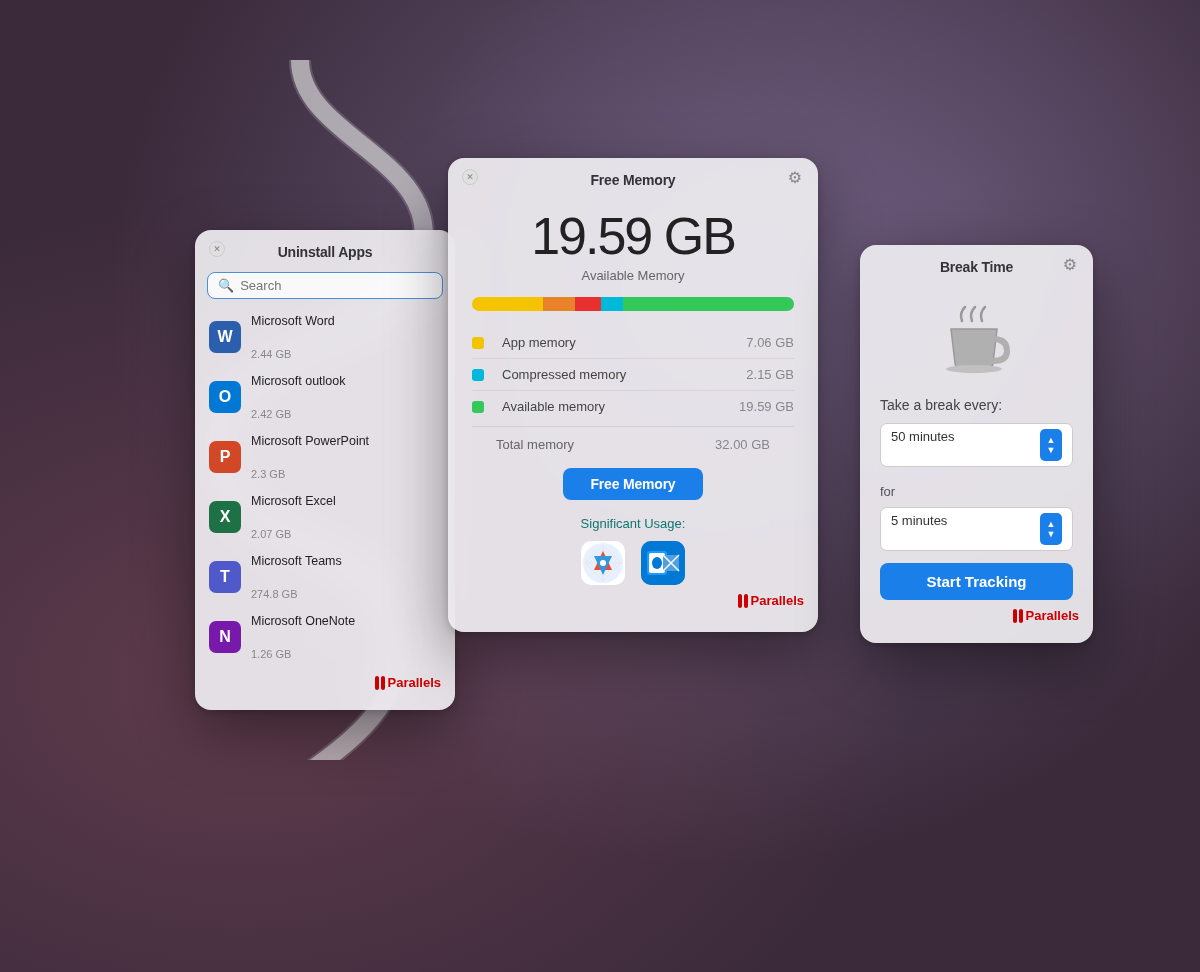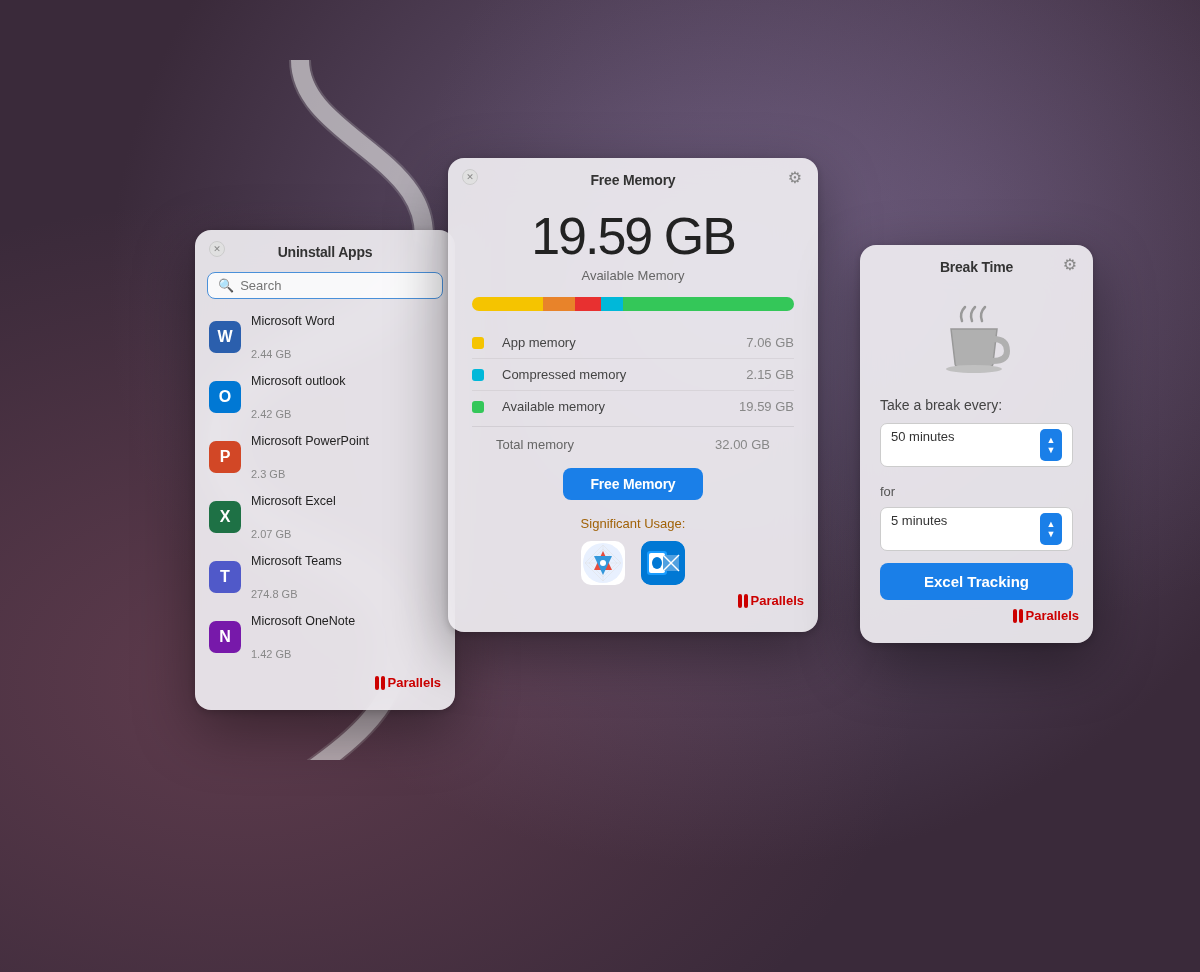--- a/index.html
+++ b/index.html
@@ -291,21 +291,21 @@
       padding: 8px 28px;
       font-size: 14px;
       font-weight: 600;
       cursor: pointer;
       letter-spacing: -0.2px;
     }
 
     .significant-label {
       text-align: center;
       font-size: 13px;
-      color: #a16207;
+      color: #0f766e;
       margin: 16px 0 10px;
     }
 
     .sig-apps {
       display: flex;
       justify-content: center;
       gap: 16px;
     }
 
     .sig-app-icon {
@@ -474,21 +474,21 @@
       <div class="app-name">Microsoft Teams</div>
       <div class="app-size">274.8 GB</div>
     </div>
   </li>
         <li class="app-item">
     <div class="app-icon" style="background:#7719aa;">
       <span class="app-icon-letter">N</span>
     </div>
     <div class="app-info">
       <div class="app-name">Microsoft OneNote</div>
-      <div class="app-size">1.42 GB</div>
+      <div class="app-size">1.26 GB</div>
     </div>
   </li>
       </ul>
 
     <div class="parallels-footer">
       <div class="parallels-logo">
         <div class="parallels-bars">
           <div class="p-bar"></div>
           <div class="p-bar"></div>
         </div>
@@ -620,21 +620,21 @@
     <div class="break-row">
       <div class="break-select">
         <span>5 minutes</span>
         <div class="stepper-icon">
           <span style="font-size:9px; line-height:1;">▲</span>
           <span style="font-size:9px; line-height:1;">▼</span>
         </div>
       </div>
     </div>
 
-    <button class="start-tracking-btn">Excel Tracking</button>
+    <button class="start-tracking-btn">Start Tracking</button>
 
     <div class="parallels-footer">
       <div class="parallels-logo">
         <div class="parallels-bars">
           <div class="p-bar"></div>
           <div class="p-bar"></div>
         </div>
         <span>Parallels</span>
       </div>
     </div>

